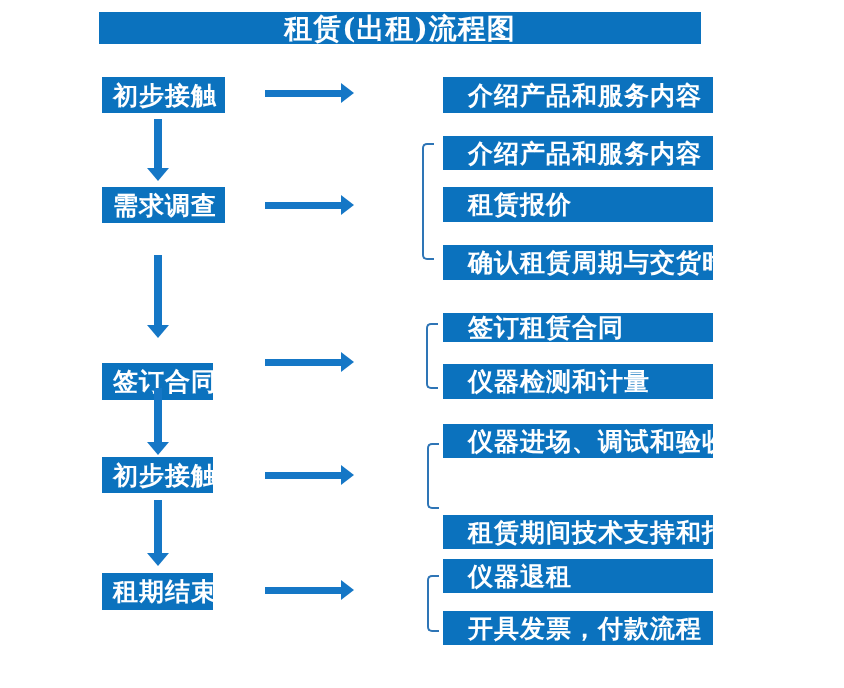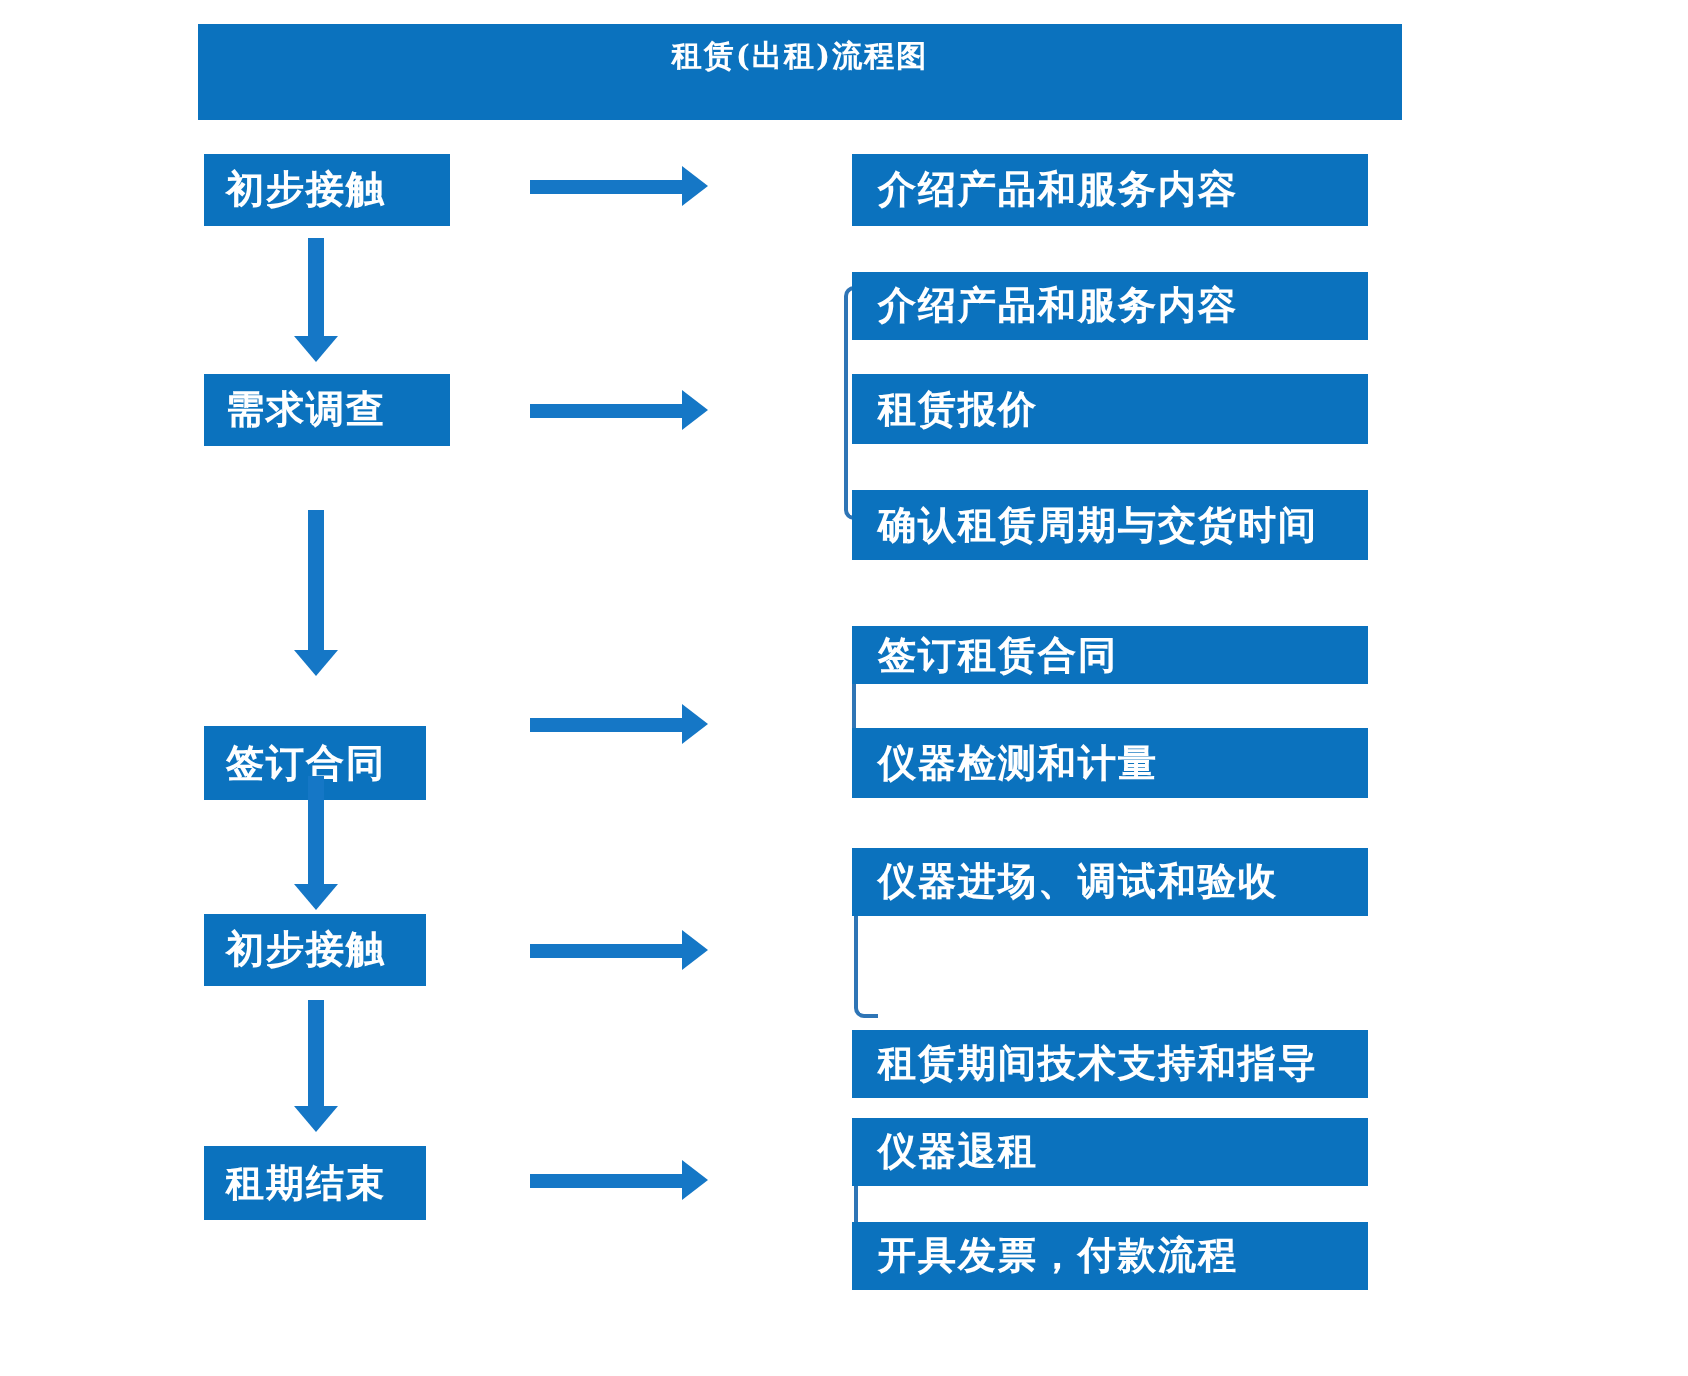--- a/index.html
+++ b/index.html
@@ -8,42 +8,42 @@
     position: relative;
     width: 844px;
     height: 688px;
     background: var(--background, #fff);
     font-family: "DejaVu Serif", serif;
     overflow: hidden;
   }
   .title-bar {
     position: absolute;
     left: 99px; top: 12px;
-    width: 602px; height: 48px;
+    width: 602px; height: 32px;
     background: var(--box_blue);
     color: var(--text_white);
-    font-size: 15px;
+    font-size: 28px;
     font-weight: bold;
     text-align: center;
     line-height: 33px;
     letter-spacing: 1px;
   }
   .box {
     position: absolute;
     background: var(--box_blue);
     color: var(--text_white);
     font-weight: bold;
-    font-size: 19px;
+    font-size: 25px;
     display: flex;
     align-items: center;
     letter-spacing: 1px;
     white-space: nowrap;
   }
   .box.step   { padding-left: 11px; }
-  .box.detail { left: 426px; width: 245px; padding-left: 13px; }
+  .box.detail { left: 443px; width: 245px; padding-left: 25px; }
   
   .varrow { position: absolute; width: 22px; }
   .varrow .stem {
     position: absolute; left: 7px; top: 0; bottom: 12px; width: 8px;
     background: var(--arrow_blue);
   }
   .varrow .head {
     position: absolute; left: 0; bottom: 0; width: 0; height: 0;
     border-left: 11px solid transparent;
     border-right: 11px solid transparent;

